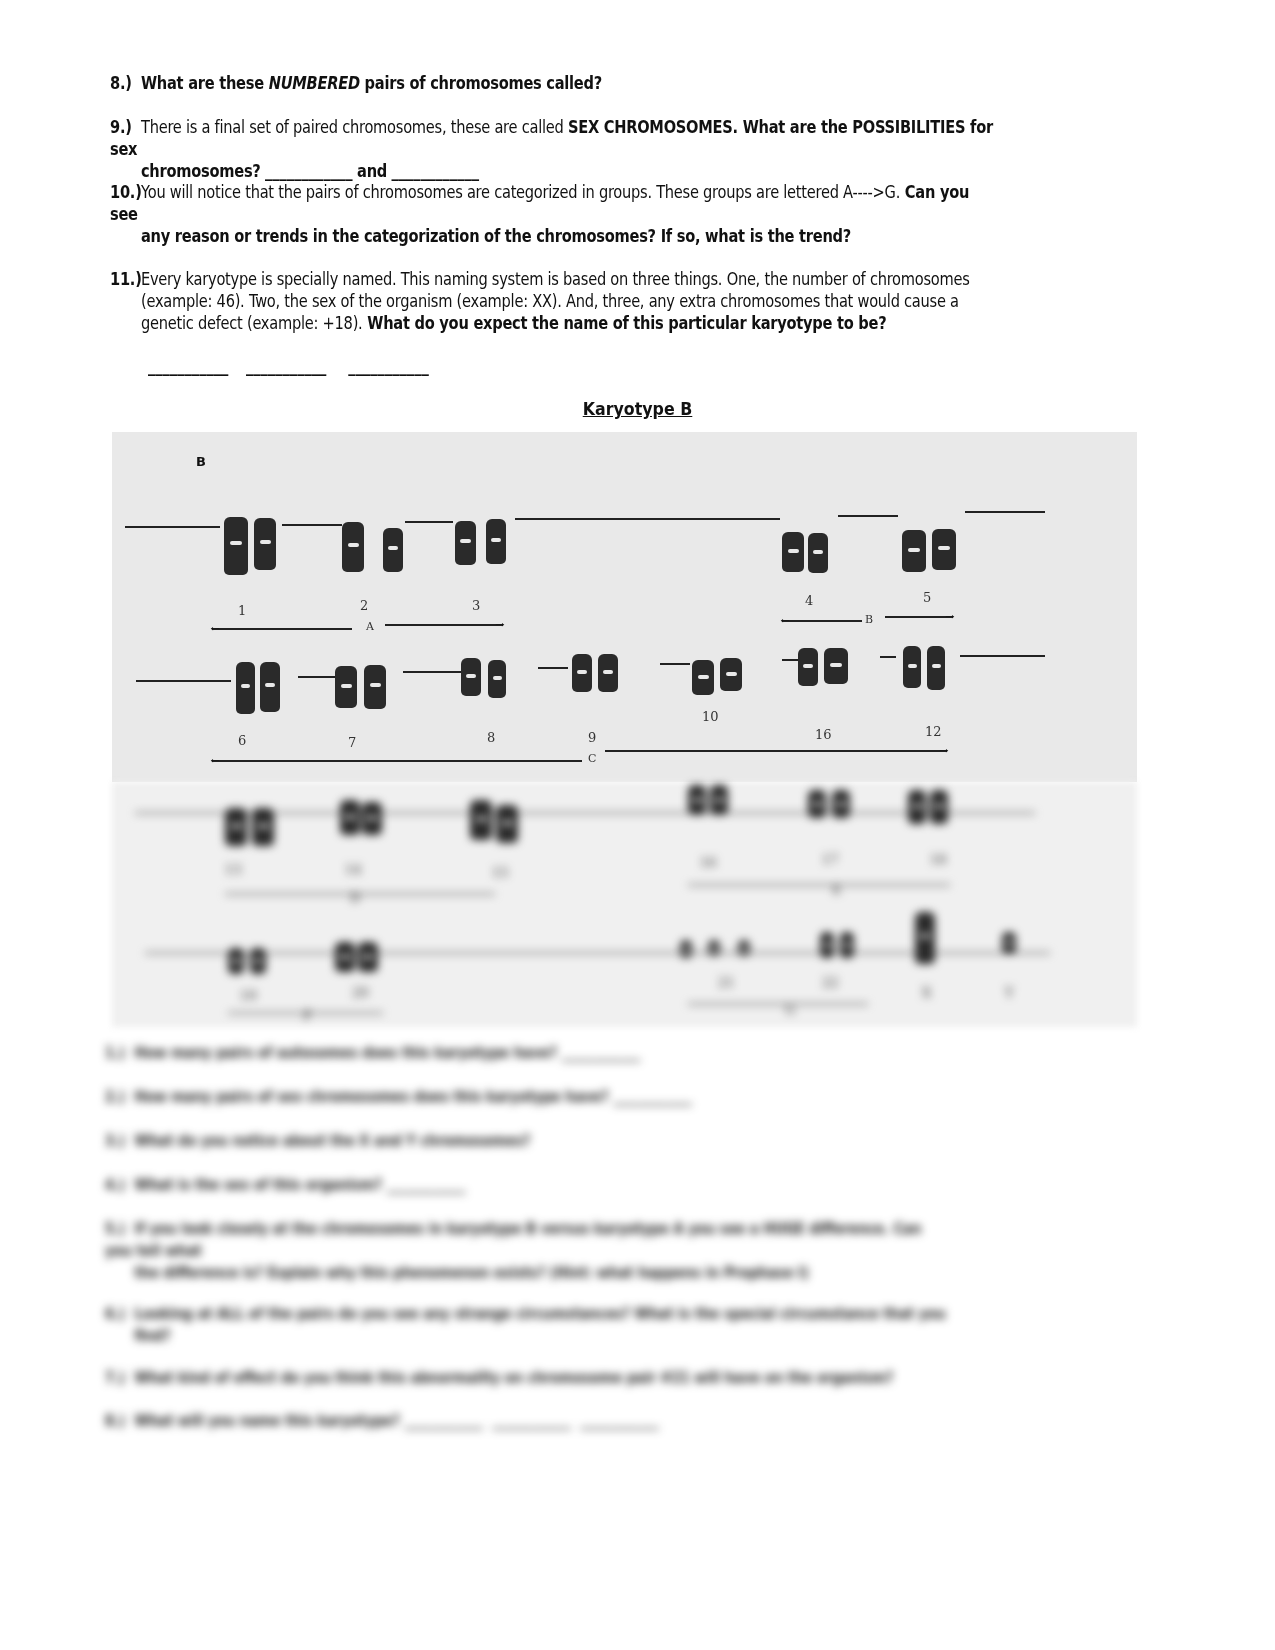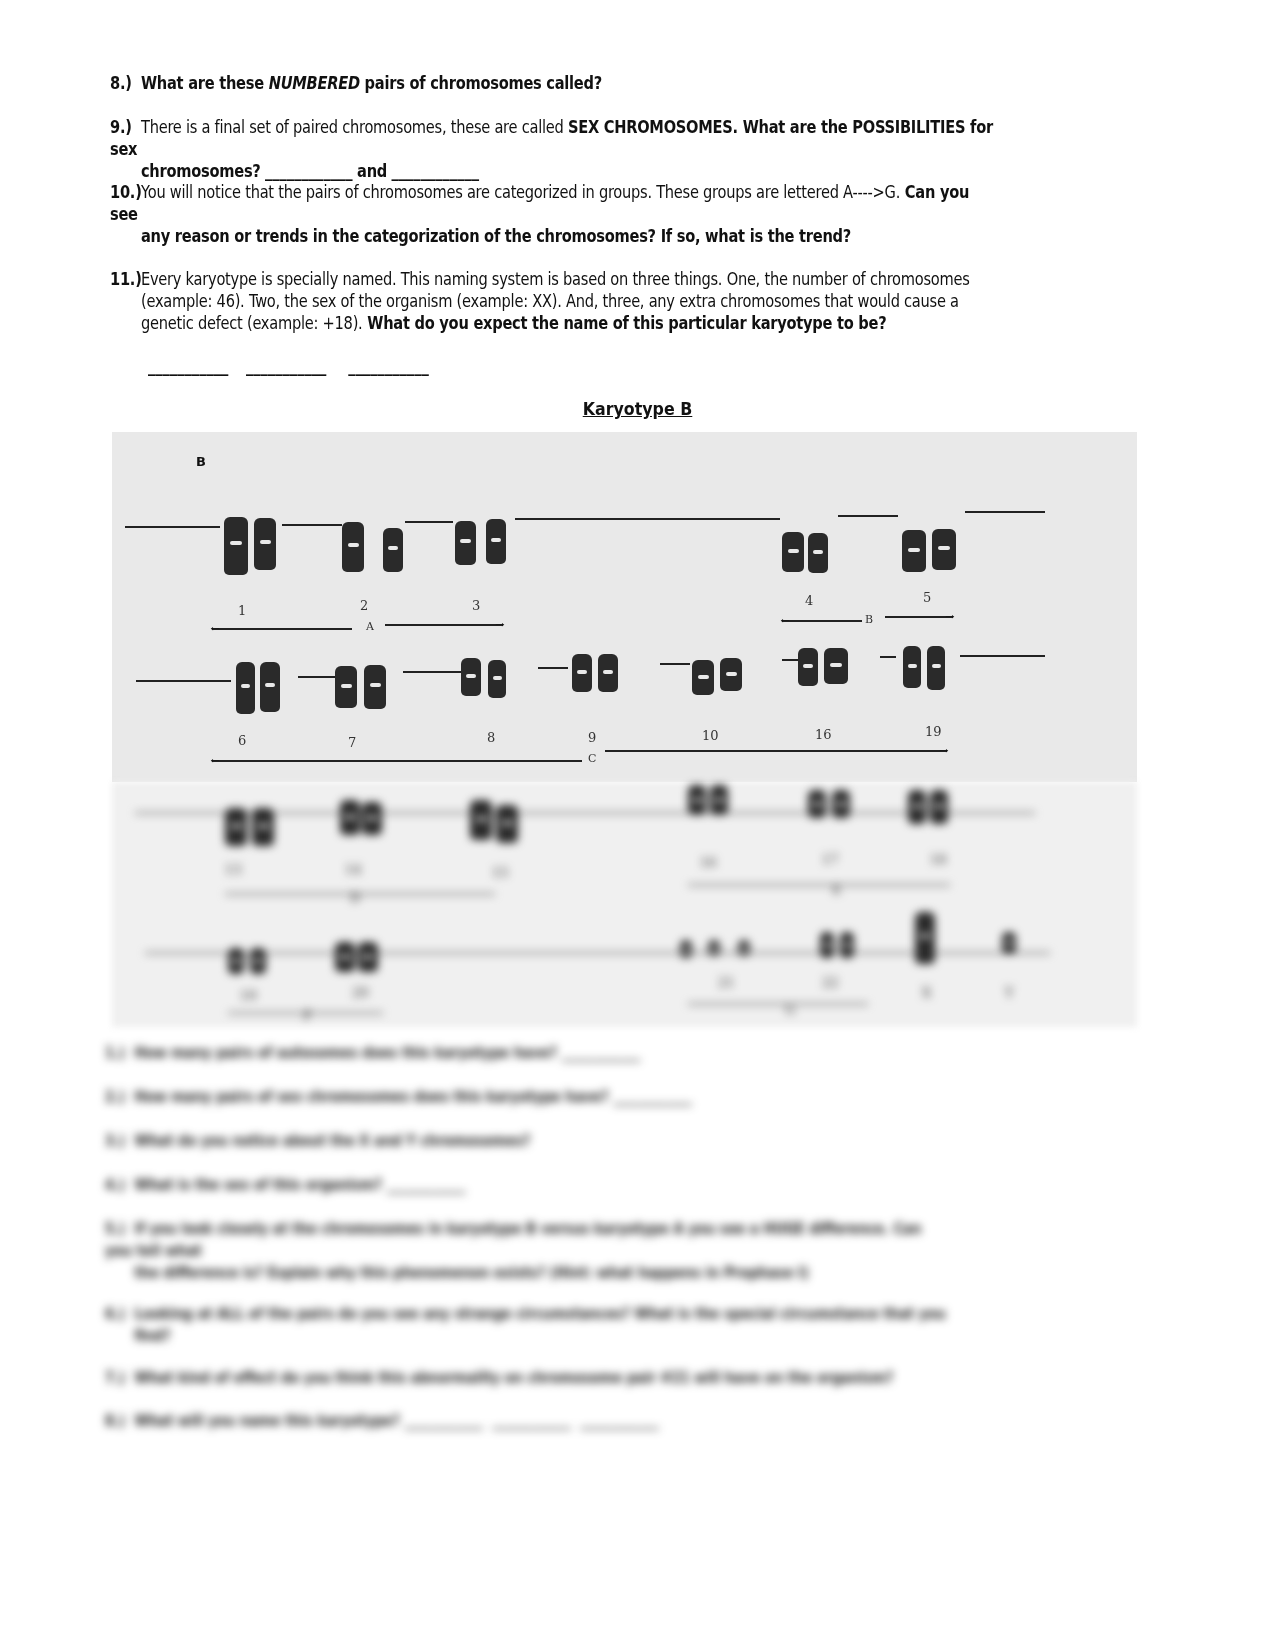--- a/index.html
+++ b/index.html
@@ -112,23 +112,23 @@
 <div class="chromo" style="left:720px; top:658px; width:22px; height:33px;"></div>
 <div class="chromo" style="left:798px; top:648px; width:20px; height:38px;"></div>
 <div class="chromo" style="left:824px; top:648px; width:24px; height:36px;"></div>
 <div class="chromo" style="left:903px; top:646px; width:18px; height:42px;"></div>
 <div class="chromo" style="left:927px; top:646px; width:18px; height:44px;"></div>
 
 <div class="lbl" style="left:238px; top:733px;">6</div>
 <div class="lbl" style="left:348px; top:735px;">7</div>
 <div class="lbl" style="left:487px; top:730px;">8</div>
 <div class="lbl" style="left:588px; top:730px;">9</div>
-<div class="lbl" style="left:702px; top:728px;">10</div>
+<div class="lbl" style="left:702px; top:709px;">10</div>
 <div class="lbl" style="left:815px; top:727px;">16</div>
-<div class="lbl" style="left:925px; top:724px;">19</div>
+<div class="lbl" style="left:925px; top:724px;">12</div>
 
 <div class="arrow l" style="left:212px; top:760px; width:370px;"></div>
 <div class="lbl" style="left:588px; top:752px; font-size:11px;">C</div>
 <div class="arrow r" style="left:605px; top:750px; width:342px;"></div>
 
 <div class="plate-blur"></div>
 <div class="blurred">
   <div class="row-line" style="left:135px; top:812px; width:900px; background:#777;"></div>
   <div class="chromo" style="left:225px; top:808px; width:22px; height:38px;"></div>
   <div class="chromo" style="left:252px; top:808px; width:22px; height:38px;"></div>

